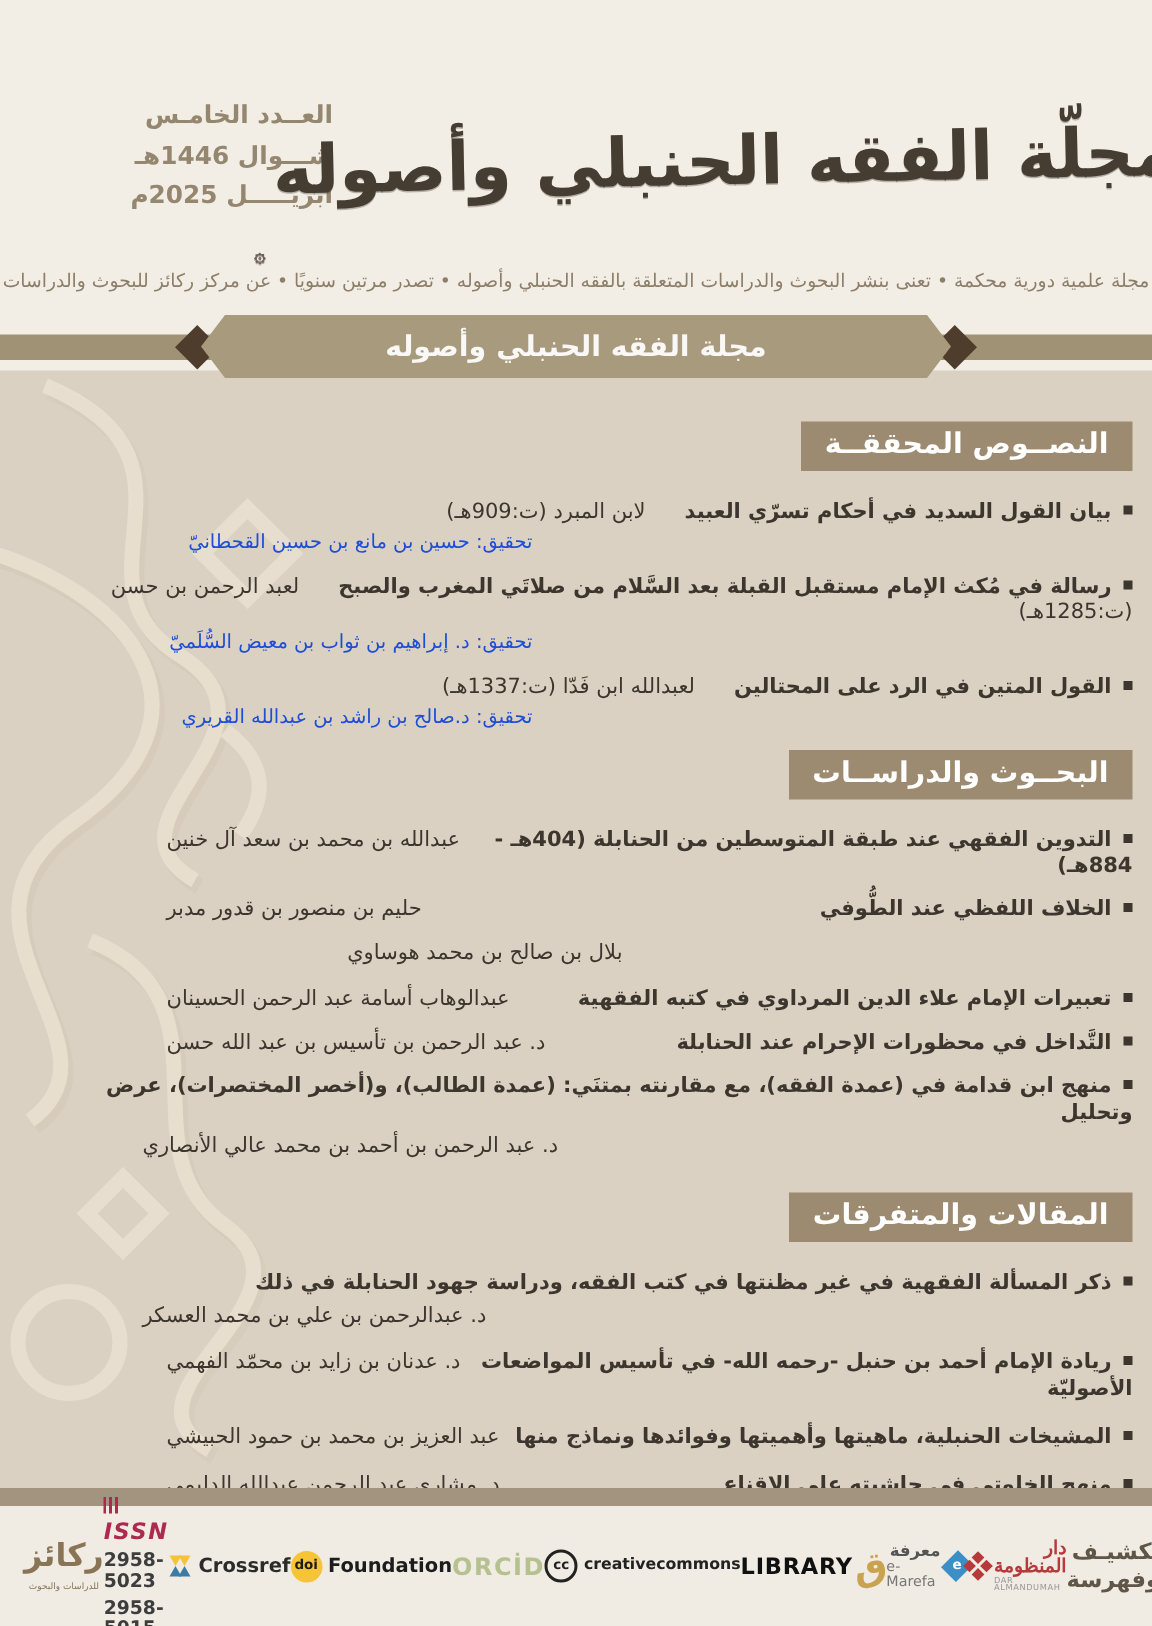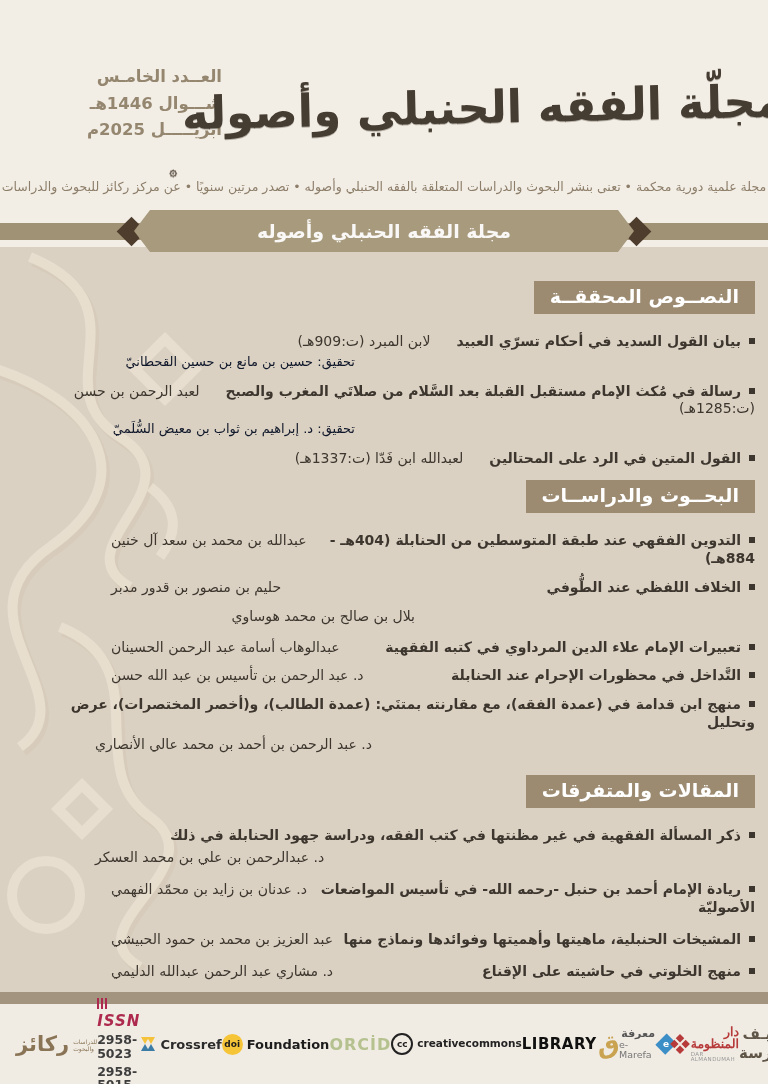--- a/index.html
+++ b/index.html
@@ -35,21 +35,21 @@
   .section{margin:0;}
   .section-banner{width:max-content;background:var(--accent,#9c8b71);color:#fff;
     font-size:19px;font-weight:bold;padding:4px 16px 7px;margin-bottom:19px;}
   .item{font-size:14px;line-height:1.28;}
   .line{display:block;}
   .line .bullet{display:inline-block;width:6px;height:6px;background:var(--text-dark,#3c362e);
     margin-left:8px;vertical-align:2px;}
   .t{font-weight:bold;}
   .inline-gap{display:inline-block;width:26px;}
   .auth-inline{font-weight:normal;}
-  .editor{width:max-content;margin-right:400px;margin-top:3px;font-size:13px;font-weight:normal;color:#0f172a;}
+  .editor{width:max-content;margin-right:400px;margin-top:3px;font-size:13px;font-weight:normal;color:#1d4ed8;}
   .line.cols{display:flex;justify-content:space-between;align-items:baseline;}
   .line.cols .auth{font-weight:normal;margin-left:56px;white-space:nowrap;}
   .wrap-auth{width:max-content;font-weight:normal;margin-top:4px;}
   .wrap-auth.left{margin-right:auto;margin-left:40px;}
   .wrap-auth.indent{margin-right:340px;}
   .s1 .item{margin-bottom:12px;}
   .s2 .item,.s3 .item{margin-bottom:11px;}
   .s2 .item.has-wrap{margin-bottom:13px;}
   .s2{margin-top:4px;} .s3{margin-top:21px;}
   .s3 .item{margin-bottom:14px;}
@@ -139,20 +139,21 @@
         <div class="item">
           <div class="line"><span class="bullet"></span><span class="t">بيان القول السديد في أحكام تسرّي العبيد</span><span class="inline-gap"></span><span class="auth-inline">لابن المبرد (ت:909هـ)</span></div>
           <div class="editor">تحقيق: حسين بن مانع بن حسين القحطانيّ</div>
         </div>
         <div class="item">
           <div class="line"><span class="bullet"></span><span class="t">رسالة في مُكث الإمام مستقبل القبلة بعد السَّلام من صلاتَي المغرب والصبح</span><span class="inline-gap"></span><span class="auth-inline">لعبد الرحمن بن حسن (ت:1285هـ)</span></div>
           <div class="editor">تحقيق: د. إبراهيم بن ثواب بن معيض السُّلَميّ</div>
         </div>
         <div class="item">
           <div class="line"><span class="bullet"></span><span class="t">القول المتين في الرد على المحتالين</span><span class="inline-gap"></span><span class="auth-inline">لعبدالله ابن فَدّا (ت:1337هـ)</span></div>
+          <div class="editor">تحقيق: د.صالح بن راشد بن عبدالله القريري</div>
         </div>
       </section>
       <section class="section s2">
         <div class="section-banner">البحــوث والدراســات</div>
         <div class="item">
           <div class="line cols">
             <span class="ttl"><span class="bullet"></span><span class="t">التدوين الفقهي عند طبقة المتوسطين من الحنابلة (404هـ - 884هـ)</span></span>
             <span class="auth">عبدالله بن محمد بن سعد آل خنين</span>
           </div>
         </div>
@@ -236,21 +237,21 @@
           <rect x="28" y="28" width="5" height="5"></rect>
           <rect x="36" y="26" width="4" height="4"></rect>
         <rect x="18" y="32" width="4" height="4"></rect>
           <rect x="24" y="38" width="4" height="4"></rect>
           <rect x="32" y="36" width="4" height="4"></rect>
         <rect x="40" y="32" width="4" height="4"></rect>
           <rect x="38" y="40" width="5" height="4"></rect>
           <rect x="20" y="41" width="3" height="3"></rect>
       </g>
     </svg>
-    <div id="rakaez-logo" class="f-item" style="flex-direction:row;">
+    <div id="rakaez-logo" class="f-item" style="flex-direction:column;">
       <span class="mark">ركائز</span>
       <span class="cap">للدراسات والبحوث</span>
     </div>
     <div id="issn-block" class="f-item" style="flex-direction:column;align-items:flex-start;">
       <span id="issn-logo"><span class="bars"></span><span>ISSN</span></span>
       <span class="issn-num">2958-5023</span>
       <span class="issn-num">2958-5015</span>
     </div>
     <div class="f-divider"></div>
     <div id="crossref" class="f-item">

